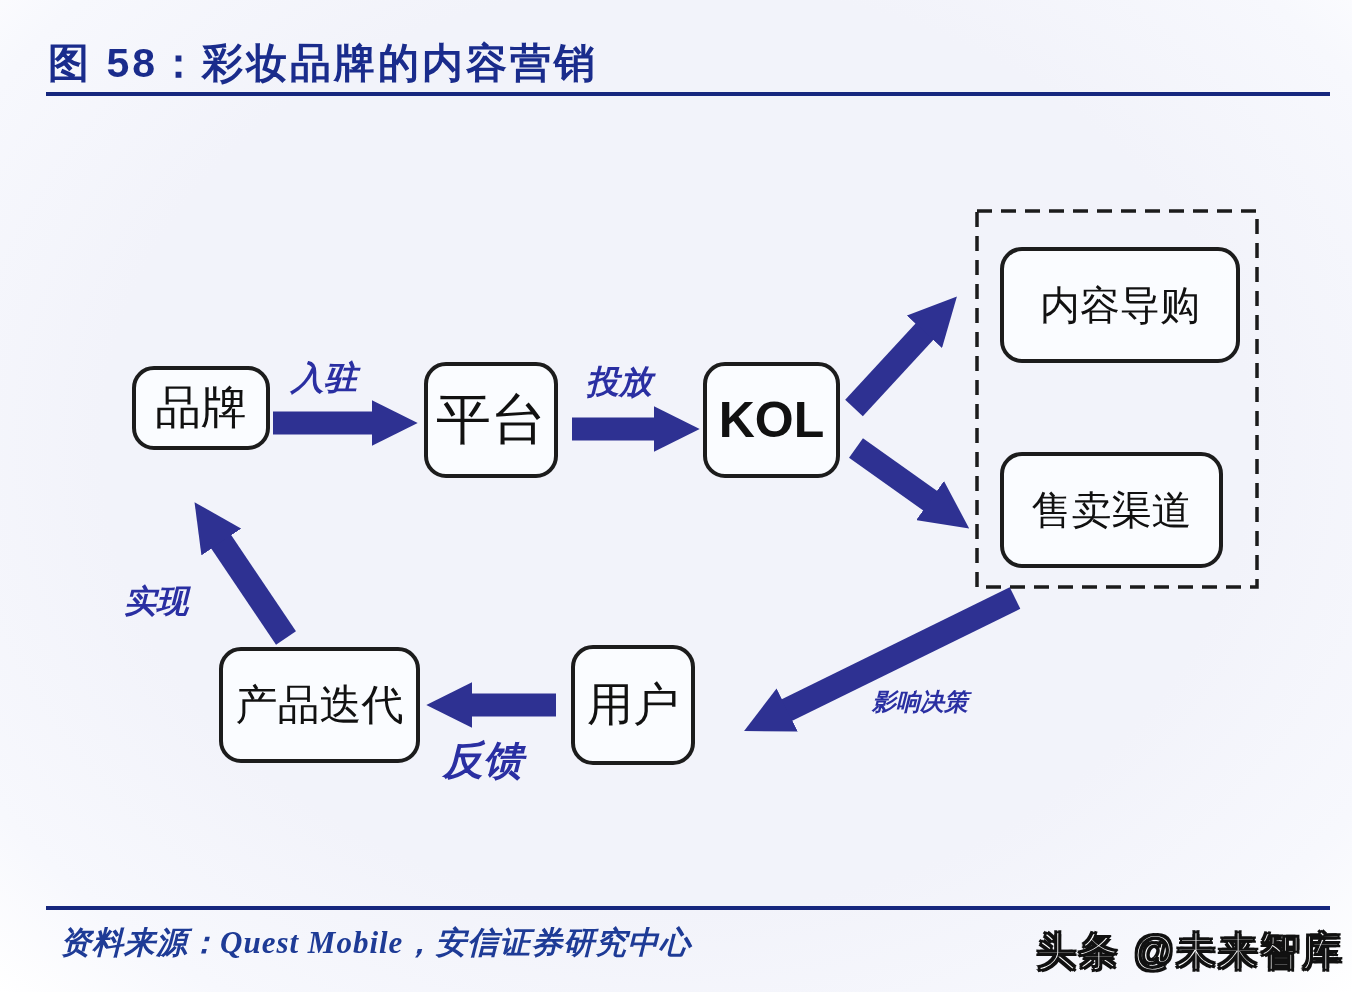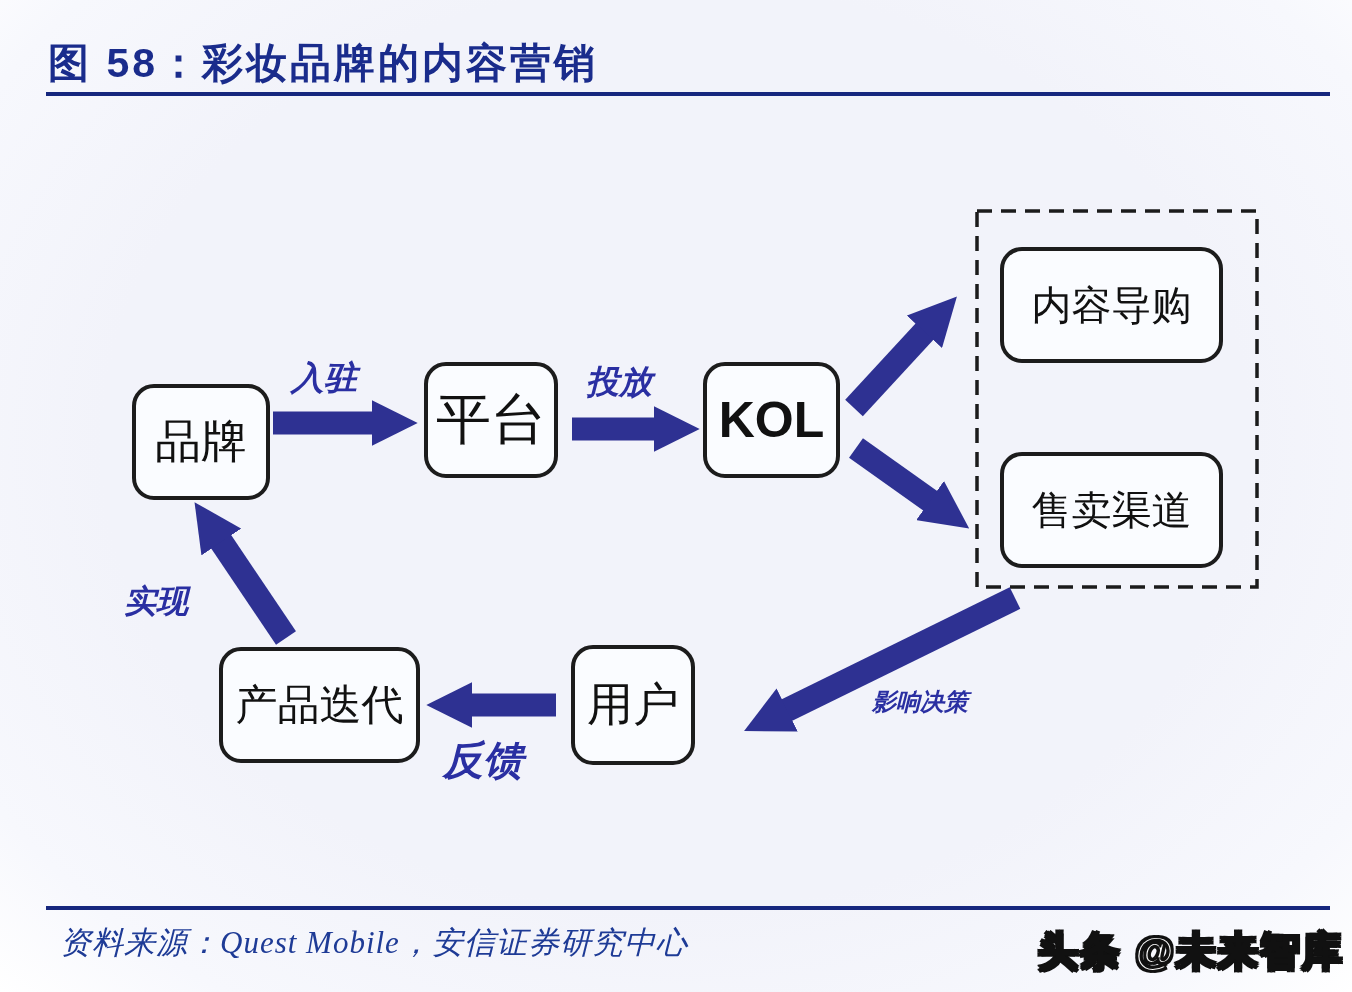--- a/index.html
+++ b/index.html
@@ -25,24 +25,24 @@
   }
   
   .arrows{position:absolute;left:0;top:0;width:1352px;height:992px;}
   .node{
     position:absolute;box-sizing:border-box;
     border:4px solid #1C1C1C;border-radius:22px;
     background:rgba(252,253,255,0.85);
     display:flex;align-items:center;justify-content:center;
     color:#111111;font-weight:500;
   }
-  .node-brand            {left:132px;top:384px;width:138px;height:116px;font-size:46px;}
+  .node-brand            {left:132px;top:366px;width:138px;height:84px;font-size:46px;}
   .node-platform         {left:424px;top:362px;width:134px;height:116px;font-size:55px;}
   .node-kol              {left:703px;top:362px;width:137px;height:116px;font-size:50px;font-weight:700;}
-  .node-content-guide    {left:1000px;top:247px;width:223px;height:116px;font-size:40px;}
+  .node-content-guide    {left:1000px;top:247px;width:240px;height:116px;font-size:40px;}
   .node-sales-channel    {left:1000px;top:452px;width:223px;height:116px;font-size:40px;}
   .node-user             {left:571px;top:645px;width:124px;height:120px;font-size:46px;}
   .node-product-iteration{left:219px;top:647px;width:201px;height:116px;font-size:42px;}
   .edge-label{
     position:absolute;
     font-family:"Liberation Serif","DejaVu Serif",serif;
     font-style:italic;font-weight:700;
     color:#2A2FA2;white-space:nowrap;
   }
   .label-enter    {left:291px;top:356px;font-size:33px;}
@@ -51,26 +51,26 @@
   .label-feedback {left:443px;top:733px;font-size:40px;}
   .label-realize  {left:124px;top:580px;font-size:32px;}
   
   .footer-rule{
     position:absolute;left:46px;right:22px;top:906px;height:4px;
     background:#16277E;
   }
   .source-text{
     position:absolute;left:60px;top:922px;
     font-family:"Liberation Serif","DejaVu Serif",serif;
-    font-style:italic;font-weight:400;
+    font-style:italic;font-weight:700;
     font-size:31px;color:#1E3B96;letter-spacing:1px;
   }
   .watermark{
     position:absolute;right:8px;top:924px;
-    font-size:40px;font-weight:700;letter-spacing:2px;
+    font-size:40px;font-weight:400;letter-spacing:2px;
     color:#ffffff;
     -webkit-text-stroke:2px #111111;
     text-shadow:2px 2px 0 #111,-2px -2px 0 #111,2px -2px 0 #111,-2px 2px 0 #111;
     font-family:"Liberation Sans","DejaVu Sans",sans-serif;
   }
 </style>
 </head>
 <body>
 
 <div class="page">

